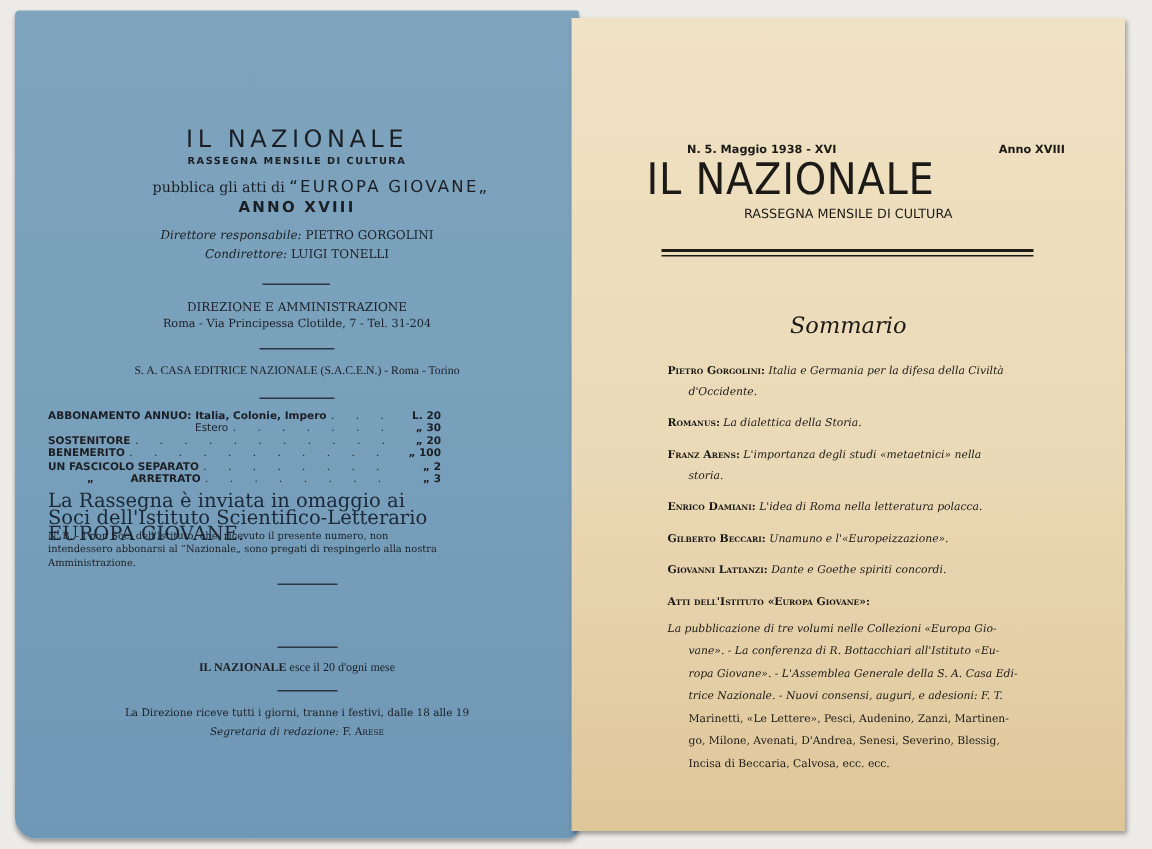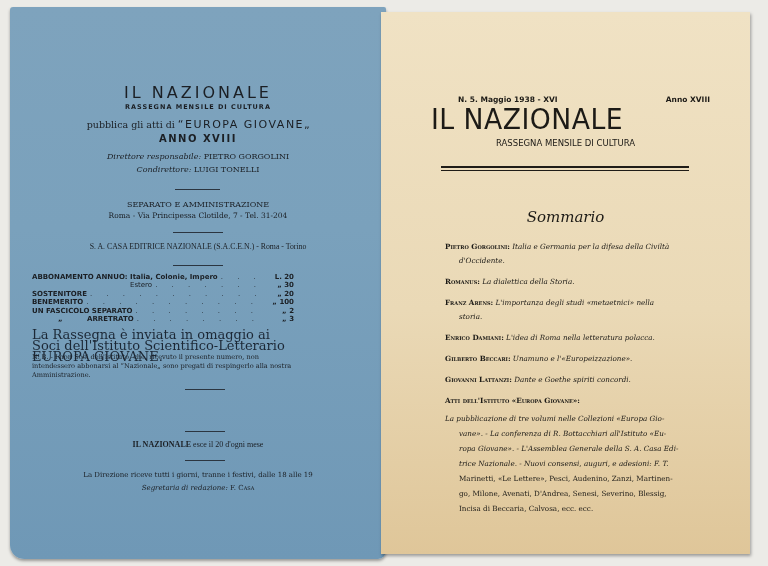--- a/index.html
+++ b/index.html
@@ -21,21 +21,21 @@
     box-shadow: 1px 2px 3px rgba(0,0,0,0.35);
     color:#1c1a16;
     font-family:"DejaVu Serif", serif;
   }
   .c { text-align:center; }
   .abs { position:absolute; }
 
   
   .l-title { top:76px; left:0; width:100%; font-size:16px; letter-spacing:3px; font-family:"DejaVu Sans", sans-serif; }
   .l-sub { top:96px; left:0; width:100%; font-size:6.5px; letter-spacing:1px; font-family:"DejaVu Sans", sans-serif; font-weight:bold; }
-  .l-pub { top:111px; left:1px; width:100%; font-size:9.5px; }
+  .l-pub { top:111px; left:16px; width:100%; font-size:9.5px; }
   .l-pub .eg { font-family:"DejaVu Sans", sans-serif; letter-spacing:1.5px; font-size:11px; }
   .l-anno { top:126px; left:0; width:100%; font-size:10px; font-family:"DejaVu Sans", sans-serif; letter-spacing:1.5px; font-weight:bold; }
   .l-dir { top:145px; left:0; width:100%; font-size:8px; }
   .l-condir { top:158px; left:0; width:100%; font-size:8px; }
   .rule { height:1px; background:#2b3540; }
   .l-rule1 { top:182px; left:165px; width:45px; }
   .l-direz { top:193px; left:0; width:100%; font-size:8px; }
   .l-addr { top:204px; left:0; width:100%; font-size:7.5px; }
   .l-rule2 { top:225px; left:163px; width:50px; }
   .l-sacen { top:235px; left:0; width:100%; font-size:7.8px; font-family:Liberation Serif, serif; }
@@ -83,21 +83,21 @@
   <div class="abs c l-anno">ANNO XVIII</div>
   <div class="abs c l-dir">
     <i>Direttore responsabile:</i>
     <span>PIETRO GORGOLINI</span>
   </div>
   <div class="abs c l-condir">
     <i>Condirettore:</i>
     <span>LUIGI TONELLI</span>
   </div>
   <div class="abs rule l-rule1"></div>
-  <div class="abs c l-direz">SEPARATO E AMMINISTRAZIONE</div>
+  <div class="abs c l-direz">DIREZIONE E AMMINISTRAZIONE</div>
   <div class="abs c l-addr">Roma - Via Principessa Clotilde, 7 - Tel. 31-204</div>
   <div class="abs rule l-rule2"></div>
   <div class="abs c l-sacen">S. A. CASA EDITRICE NAZIONALE (S.A.C.E.N.) - Roma - Torino</div>
   <div class="abs rule l-rule3"></div>
 
   <div class="abs sub-table">
     <div class="sub-row">
       <span class="lbl">ABBONAMENTO ANNUO: Italia, Colonie, Impero</span>
       <span class="dots">. . . . . . . . . . . . . . .</span>
       <span class="amt"><span>L.</span> <span>20</span></span>
@@ -133,21 +133,21 @@
   <div class="abs l-nb">N. B. - I non Soci dell'Istituto, che, ricevuto il presente numero, non intendessero abbonarsi al “Nazionale„ sono pregati di respingerlo alla nostra Amministrazione.</div>
   <div class="abs rule l-rule4"></div>
   <div class="abs rule l-rule5"></div>
   <div class="abs c l-esce">
     <b>IL NAZIONALE</b><span> esce il 20 d'ogni mese</span>
   </div>
   <div class="abs rule l-rule6"></div>
   <div class="abs c l-riceve">La Direzione riceve tutti i giorni, tranne i festivi, dalle 18 alle 19</div>
   <div class="abs c l-segr">
     <i>Segretaria di redazione:</i>
-    <span style="font-variant:small-caps">F. Casa</span>
+    <span style="font-variant:small-caps">F. Arese</span>
   </div>
 </div>
 
 <div class="page-right">
   <div class="abs r-num">N. 5. Maggio 1938 - XVI</div>
   <div class="abs r-anno">Anno XVIII</div>
   <div class="abs r-title">IL NAZIONALE</div>
   <div class="abs c r-sub">RASSEGNA MENSILE DI CULTURA</div>
   <div class="abs r-rule1"></div>
   <div class="abs r-rule2"></div>

